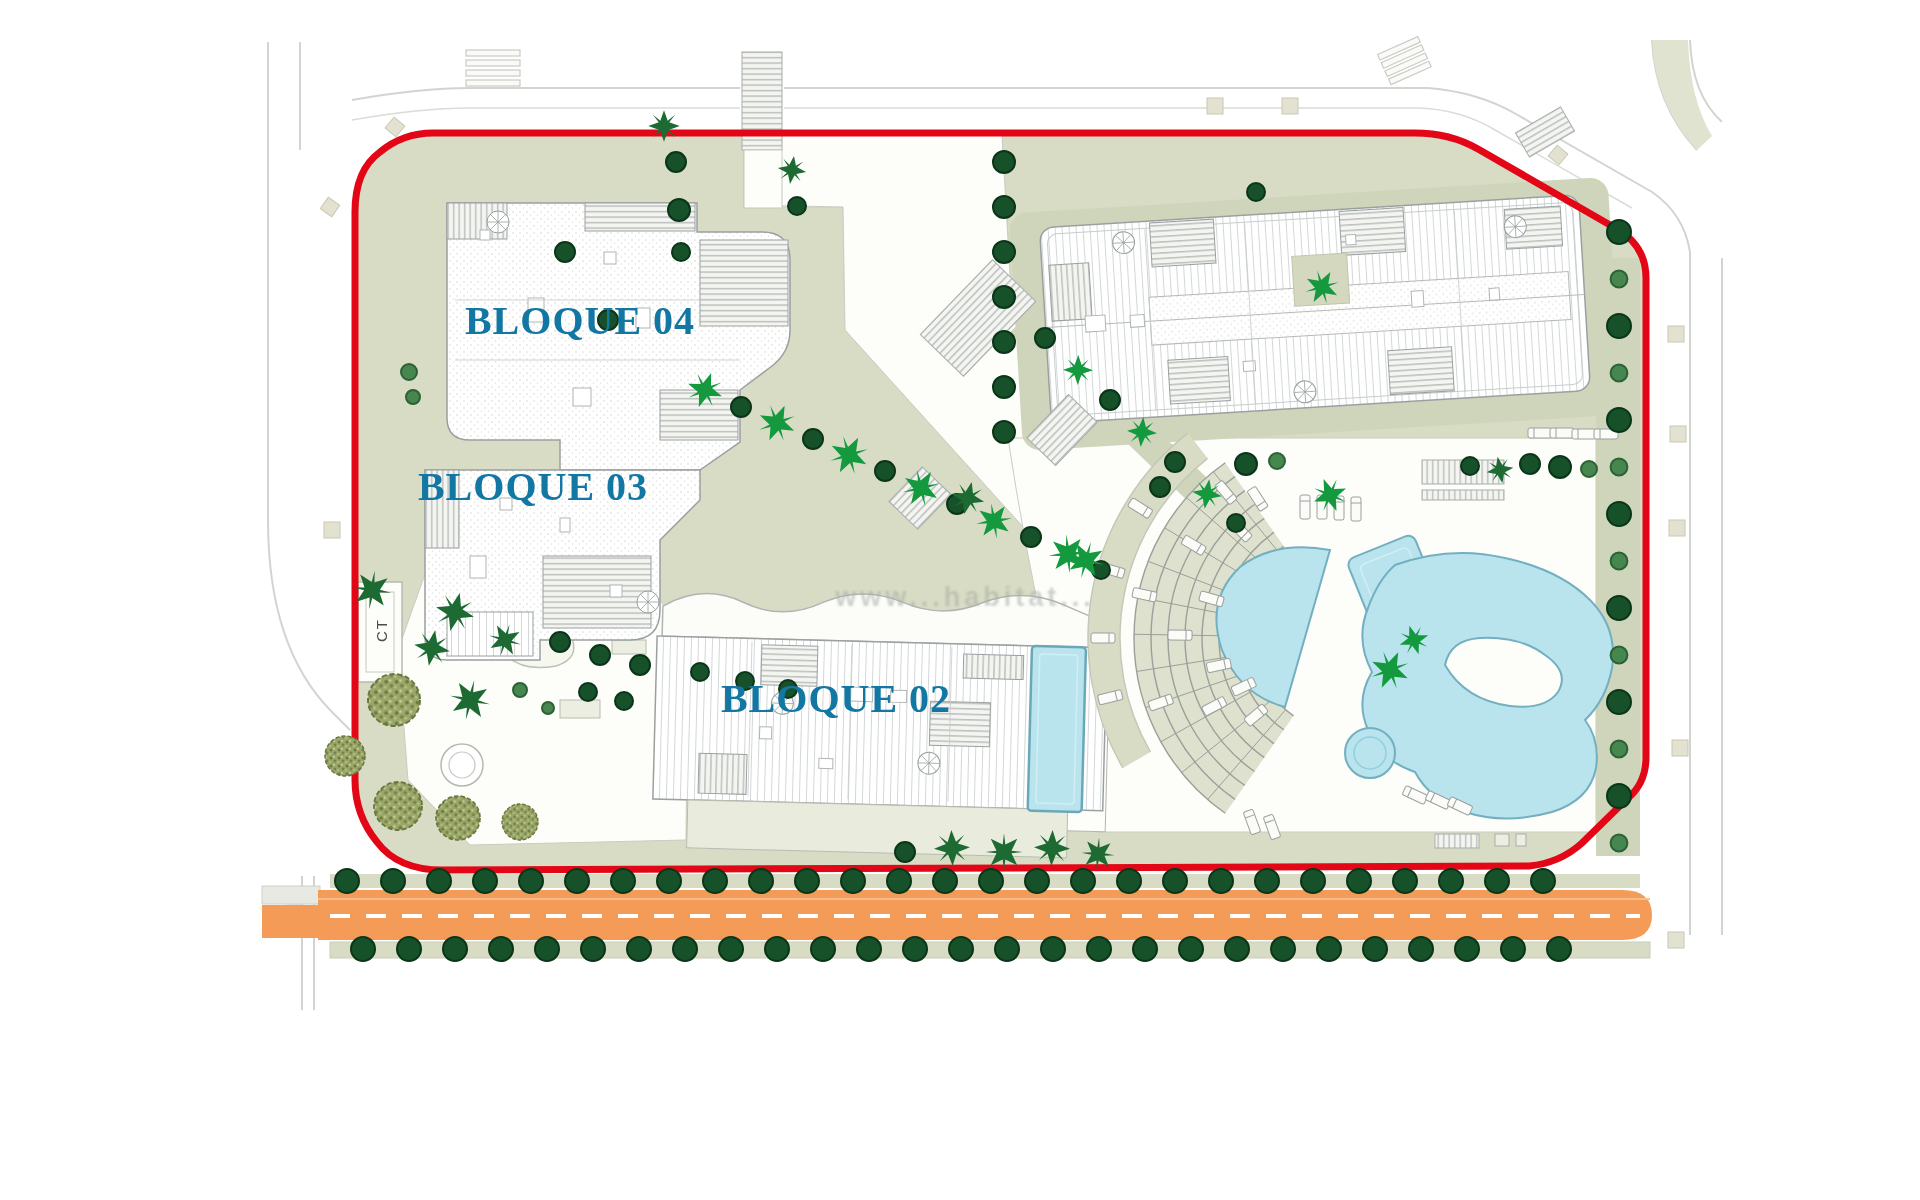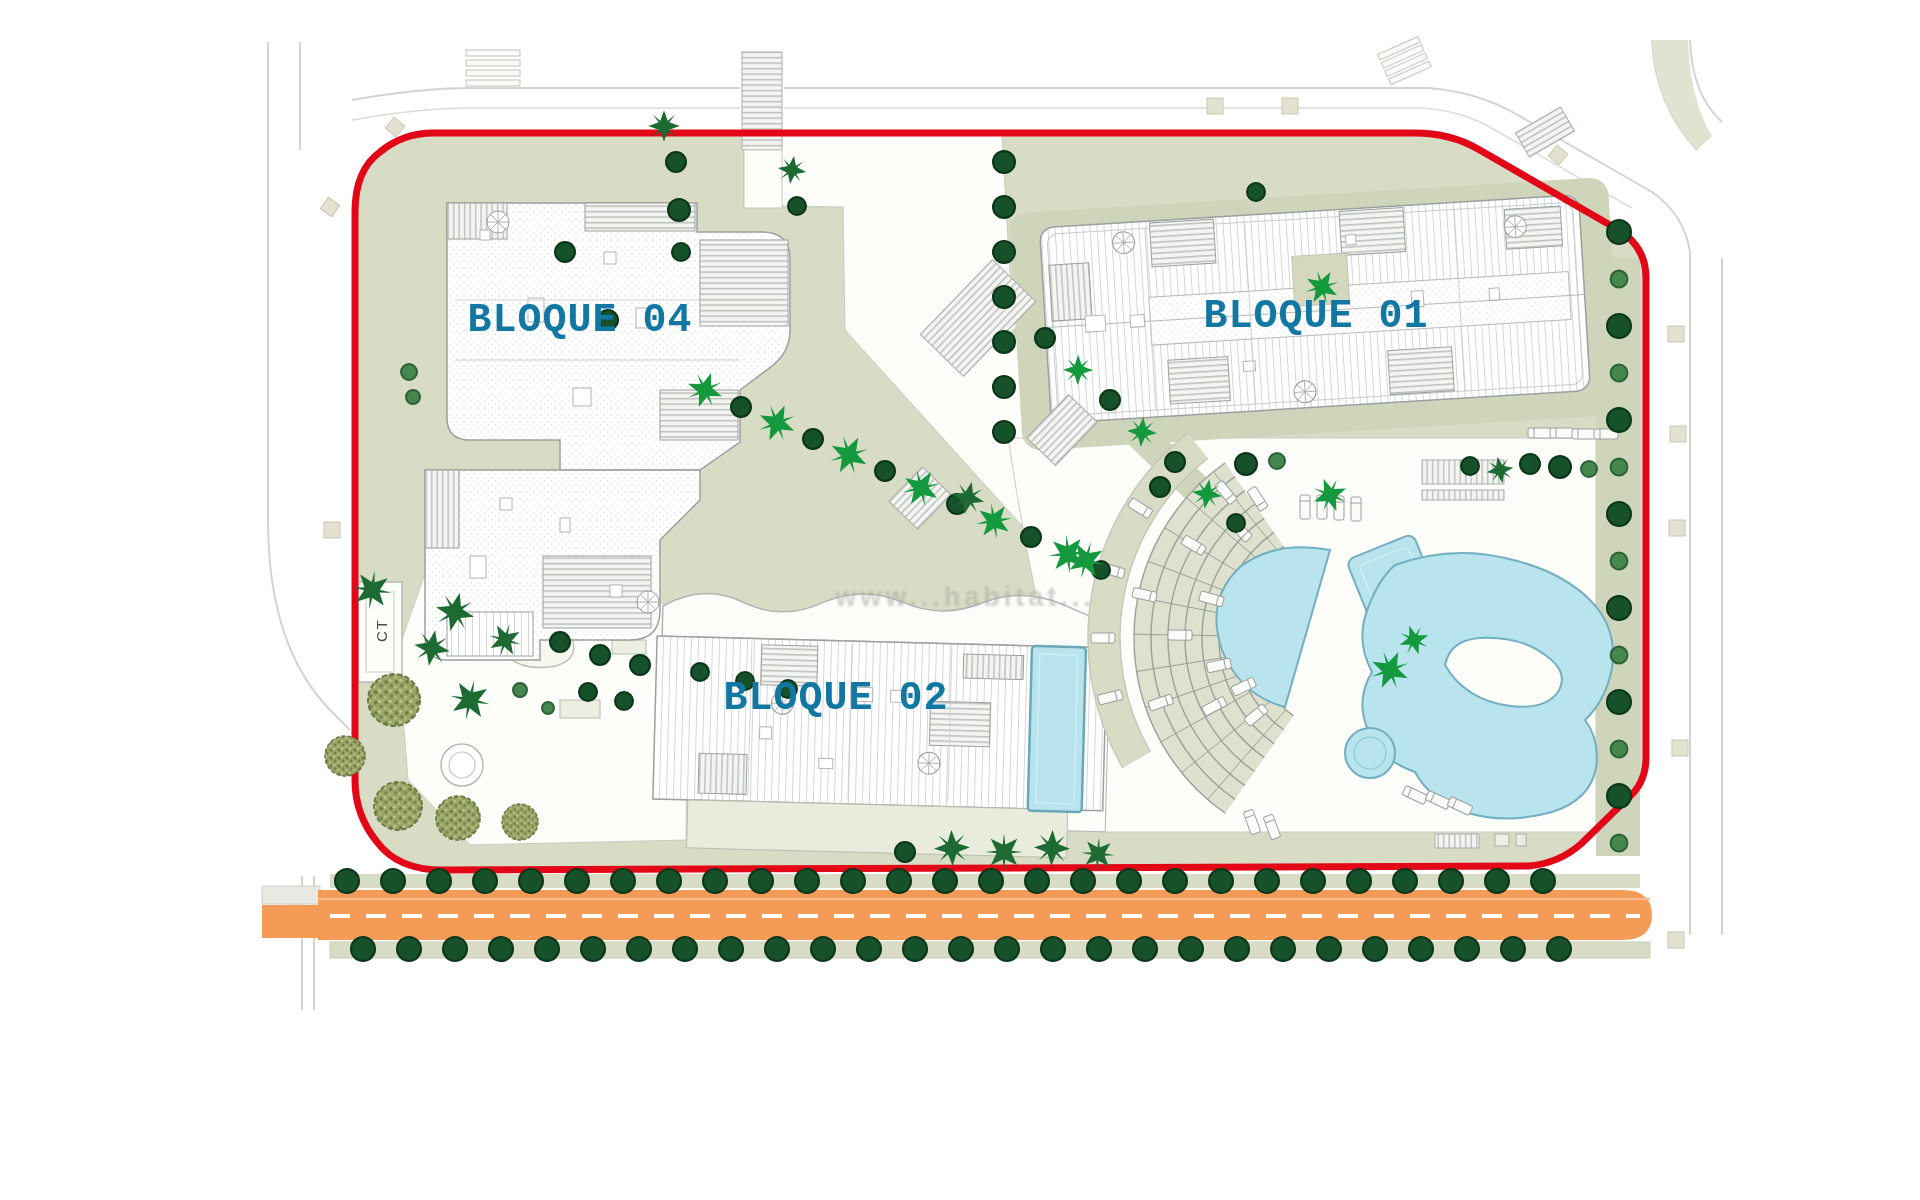--- a/index.html
+++ b/index.html
@@ -1,21 +1,21 @@
 <!DOCTYPE html>
 <html><head>
 <meta charset="utf-8">
 <style>
   html,body{margin:0;padding:0;background:#ffffff;}
   #stage{position:relative;width:1920px;height:1200px;background:#fff;overflow:hidden;
          font-family:"Liberation Sans",sans-serif;}
   #plan-svg{position:absolute;left:0;top:0;}
   .block-label{position:absolute;transform:translate(-50%,-50%);
       font-weight:bold;font-size:40px;letter-spacing:1px;color:var(--c-label,#1277a3);
-      white-space:nowrap;font-family:Liberation Mono, monospace;}
+      white-space:nowrap;font-family:Liberation Serif, serif;}
   .ct-label{position:absolute;transform:translate(-50%,-50%) rotate(-90deg);
       font-size:15px;letter-spacing:2px;color:#4a4f4a;font-family:"Liberation Sans",sans-serif;}
   .watermark{position:absolute;transform:translate(-50%,-50%);
       font-size:27px;letter-spacing:4px;color:#a9ada5;opacity:.55;filter:blur(1px);
       font-weight:bold;white-space:nowrap;}
 </style>
 </head>
 <body>
 
 <div id="stage" style="--c-boundary: #e30617; --c-road: #f59b58; --c-dash: #ffffff; --c-label: #1277a3; --c-pool: #b9e4ee; --c-sage: #d8dcc4;">
@@ -486,17 +486,17 @@
         <circle cx="548" cy="708" r="6" fill="#46864f" stroke="#2c6136" stroke-width="2"></circle>
         <use href="#sym-olive" transform="translate(394 700) scale(1.3)"></use>
         <use href="#sym-olive" transform="translate(345 756) scale(1)"></use>
         <use href="#sym-olive" transform="translate(398 806) scale(1.2)"></use>
         <use href="#sym-olive" transform="translate(458 818) scale(1.1)"></use>
         <use href="#sym-olive" transform="translate(520 822) scale(0.9)"></use>
       </g>
 </svg>
 
 <div class="block-label" style="left:580px;top:320px;">BLOQUE 04</div>
+<div class="block-label" style="left:533px;top:486px;">BLOQUE 03</div>
 <div class="block-label" style="left:836px;top:698px;">BLOQUE 02</div>
-<div class="block-label" style="left:1316px;top:316px;">BLOQUE 01</div>
 <div class="ct-label" style="left:381px;top:630px;">CT</div>
 <div class="watermark" style="left:965px;top:597px;">www...habitat...</div>
 </div>
 
 </body></html>

